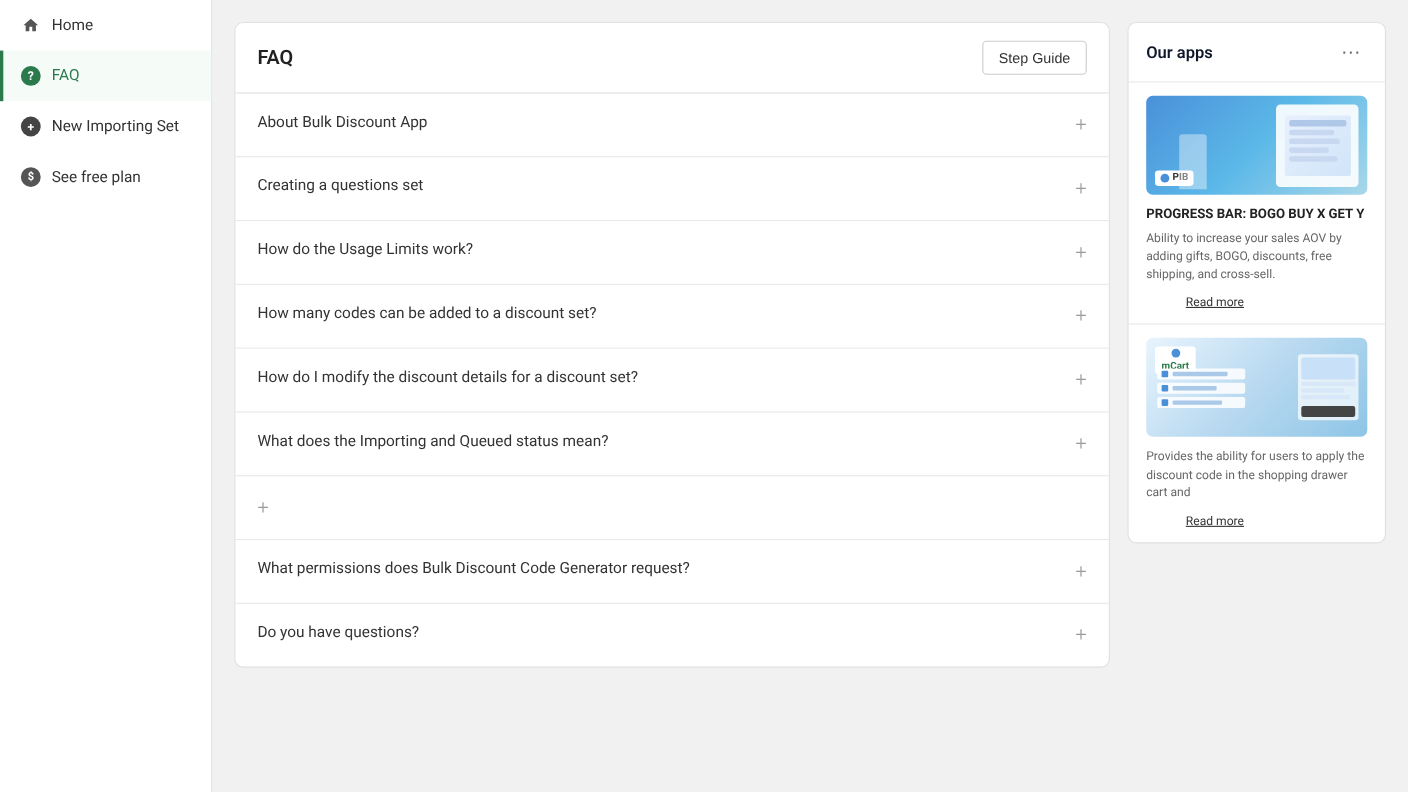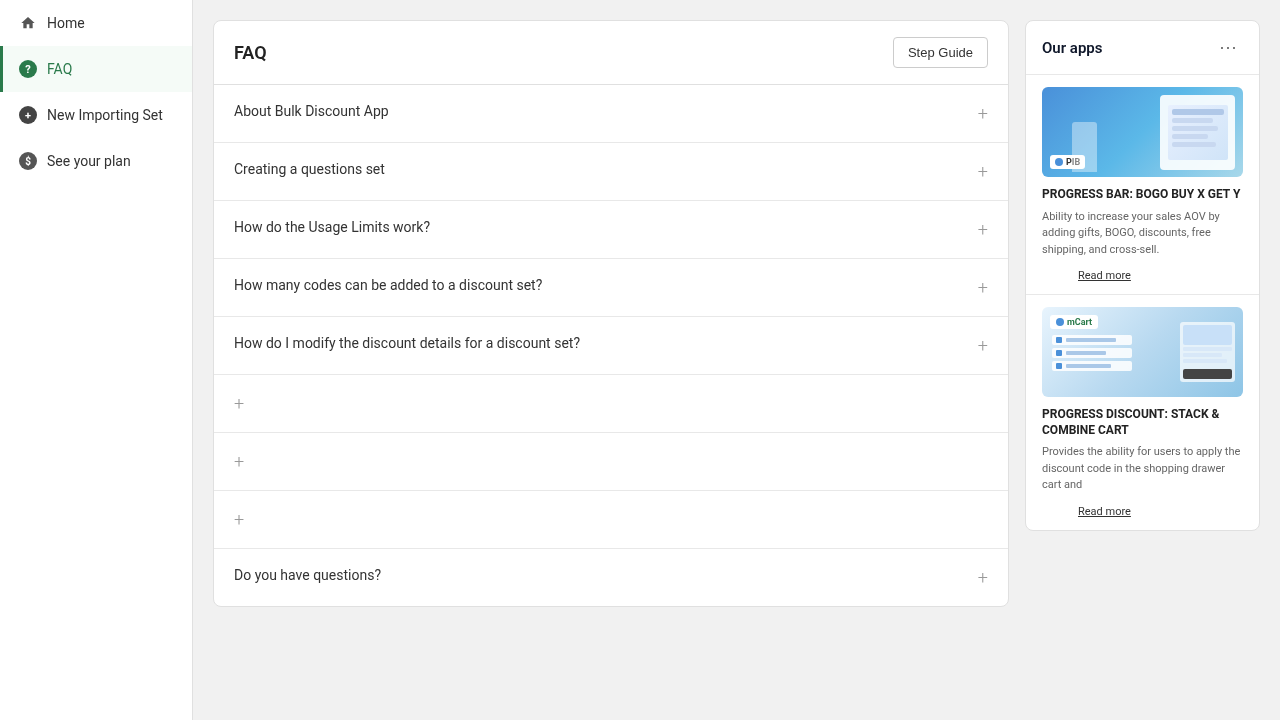--- a/index.html
+++ b/index.html
@@ -200,20 +200,21 @@
       left: 8px;
       background: #fff;
       border-radius: 3px;
       padding: 2px 6px;
       font-size: 9px;
       font-weight: 700;
       color: #2a7a4b;
       display: flex;
       align-items: center;
       gap: 3px;
+      flex-direction: column;
     }
     .mcart-dot {
       width: 8px;
       height: 8px;
       background: #4a90d9;
       border-radius: 50%;
     }
     .app-name {
       font-size: 12px;
       font-weight: 700;
@@ -281,21 +282,21 @@
   <div class="sidebar-item">
     <span class="sidebar-icon">
       <span class="circle-icon circle-dark">+</span>
     </span>
     <span>New Importing Set</span>
   </div>
   <div class="sidebar-item">
     <span class="sidebar-icon">
       <span class="circle-icon circle-dollar">$</span>
     </span>
-    <span>See your plan</span>
+    <span>See free plan</span>
   </div>
 </nav>
 
 <div class="main-content">
 
   <div class="faq-card">
     <div class="faq-header">
       <span class="faq-title">FAQ</span>
       <button class="step-guide-btn">Step Guide</button>
     </div>
@@ -314,26 +315,28 @@
     </div>
     <div class="faq-item">
       <span class="faq-question">How many codes can be added to a discount set?</span>
       <span class="faq-plus">+</span>
     </div>
     <div class="faq-item">
       <span class="faq-question">How do I modify the discount details for a discount set?</span>
       <span class="faq-plus">+</span>
     </div>
     <div class="faq-item">
-      <span class="faq-plus">+</span>
-    </div>
-    <div class="faq-item">
-      <span class="faq-plus">+</span>
-    </div>
-    <div class="faq-item">
+      <span class="faq-question">What does the Importing and Queued status mean?</span>
+      <span class="faq-plus">+</span>
+    </div>
+    <div class="faq-item">
+      <span class="faq-plus">+</span>
+    </div>
+    <div class="faq-item">
+      <span class="faq-question">What permissions does Bulk Discount Code Generator request?</span>
       <span class="faq-plus">+</span>
     </div>
     <div class="faq-item">
       <span class="faq-question">Do you have questions?</span>
       <span class="faq-plus">+</span>
     </div>
   </div>
 
   <div class="apps-panel">
     <div class="apps-header">
@@ -385,19 +388,18 @@
           </div>
         </div>
         <div style="position:absolute; right: 8px; top: 50%; transform: translateY(-50%); width: 55px; height: 60px; background: rgba(255,255,255,0.7); border-radius: 3px; display: flex; flex-direction: column; gap: 2px; padding: 3px;">
           <div style="width: 100%; height: 20px; background: #c8e0f8; border-radius: 2px;"></div>
           <div style="width: 100%; height: 4px; background: #d8e8f8; border-radius: 1px;"></div>
           <div style="width: 80%; height: 4px; background: #d8e8f8; border-radius: 1px;"></div>
           <div style="width: 90%; height: 4px; background: #d8e8f8; border-radius: 1px;"></div>
           <div style="width: 100%; height: 10px; background: #444; border-radius: 2px; margin-top: 4px;"></div>
         </div>
       </div>
-      <div class="app-name">PROGRESS DISCOUNT: STACK &amp; COMBINE CART</div>
       <div class="app-description">Provides the ability for users to apply the discount code in the shopping drawer cart and</div>
       <a class="app-read-more">Read more</a>
     </div>
   </div>
 
 </div>
 
 </body></html>

